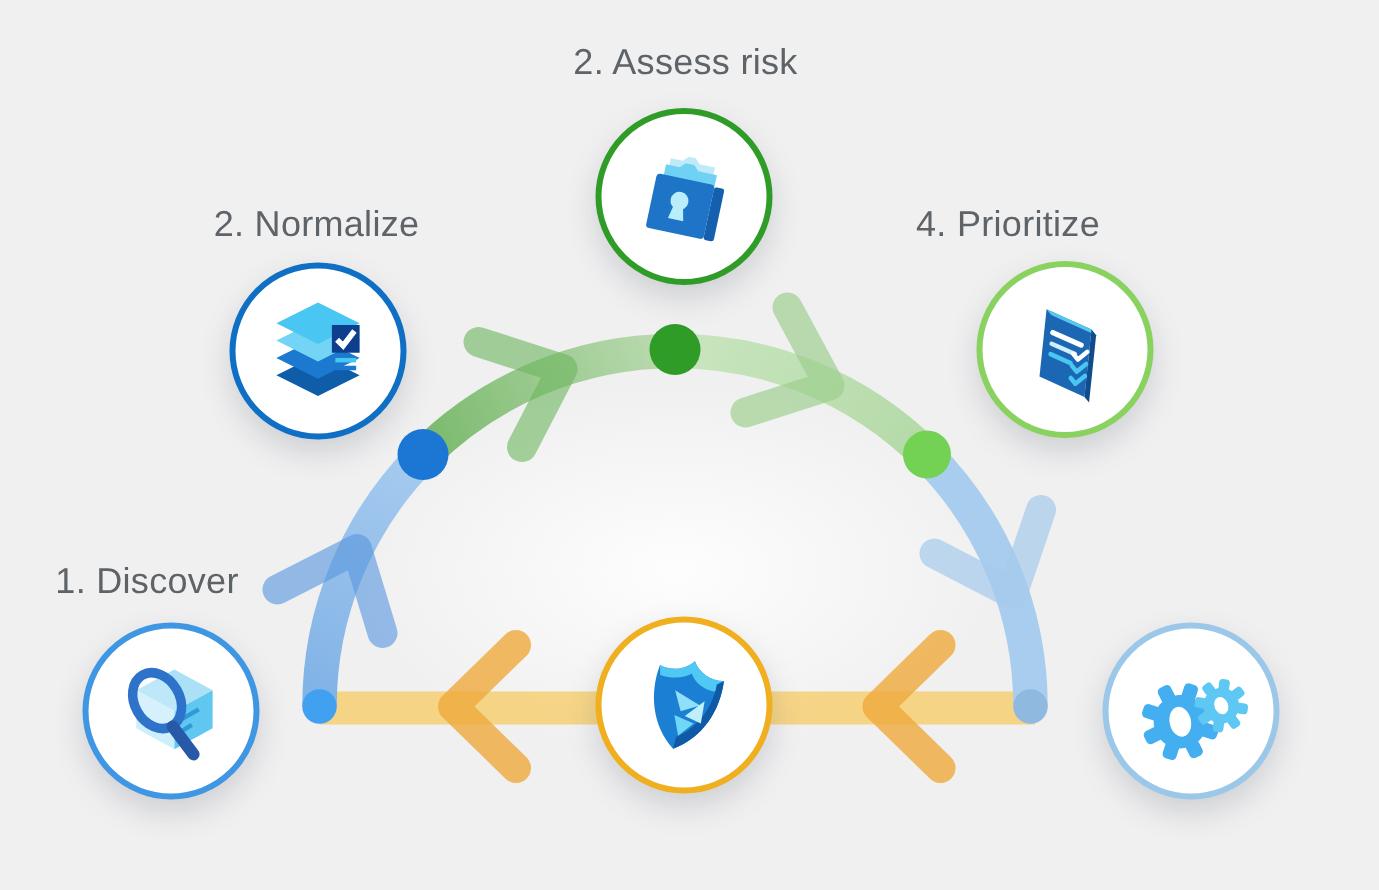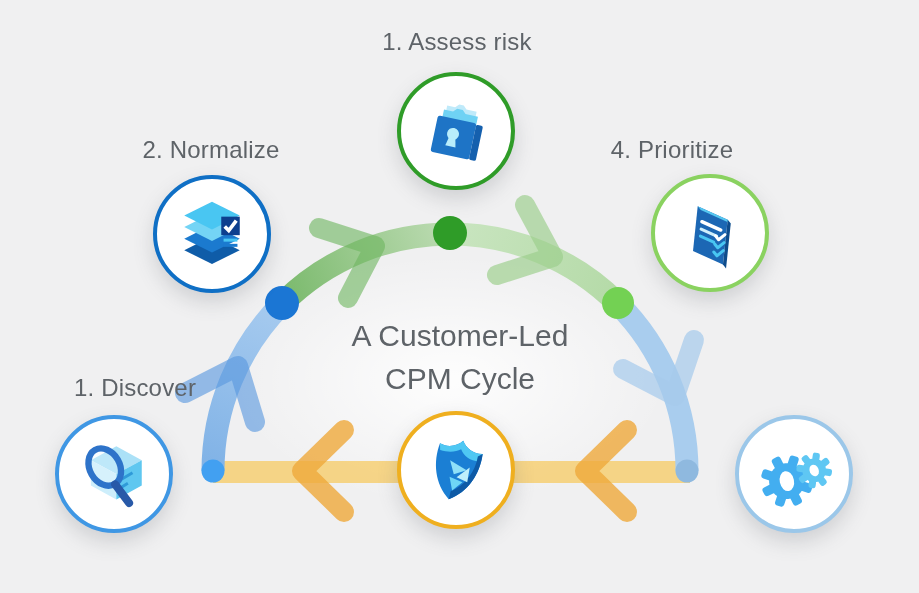--- a/index.html
+++ b/index.html
@@ -28,21 +28,21 @@
   .node-normalize  {left:153px;top:175px; border:4px solid #0F6FC5;}
   .node-assess     {left:397px;top:72px;  border:4px solid #2F9C28;}
   .node-prioritize {left:651px;top:174px; border:4px solid #8AD260;}
   .node-remediate  {left:735px;top:415px; border:4px solid #9BC7E9;}
   .node-monitoring {left:397px;top:411px; border:4px solid #EFAF1F;}
 
   .step-label{
     position:absolute;transform:translateX(-50%);
     font-size:24px;color:#5E6368;white-space:nowrap;letter-spacing:0.2px;
   }
-  .label-discover  {left:98px; top:374px;margin-left:37px;}
+  .label-discover  {left:98px; top:374px;}
   .label-normalize {left:211px;top:136px;text-align:center;}
   .label-assess    {left:457px;top:28px;}
   .label-prioritize{left:672px;top:136px;}
   .label-remediate {left:806px;top:374px;}
   .label-monitoring{left:457px;top:547px;}
 
   .cycle-title{
     position:absolute;left:460px;top:314px;transform:translateX(-50%);
     font-size:30px;line-height:43px;color:#5E6368;text-align:center;white-space:nowrap;
   }
@@ -192,21 +192,17 @@
         <path d="M51,13 C53,30 47,48 32,58 L32,51 C43,43 48.5,29 47.5,16 Z" fill="#0E5AA6"></path>
         <path d="M25,25 L41,30 L31,36 Z" fill="#8FE0F8"></path>
         <path d="M43,27 L44,40 L34,38 Z" fill="#BFEFFB"></path>
         <path d="M28,39 L40,41 L33,50 Z" fill="#6FD6F6"></path>
       </g>
     </svg>
   </div>
 
   <div class="step-label label-discover">1. Discover</div>
   <div class="step-label label-normalize">2. Normalize</div>
-  <div class="step-label label-assess">1. Assess risk</div>
+  <div class="step-label label-assess">2. Assess risk</div>
   <div class="step-label label-prioritize">4. Prioritize</div>
 
-  <div class="cycle-title">
-    <div>A Customer-Led</div>
-    <div>CPM Cycle</div>
-  </div>
 
 </div>
 
 </body></html>

